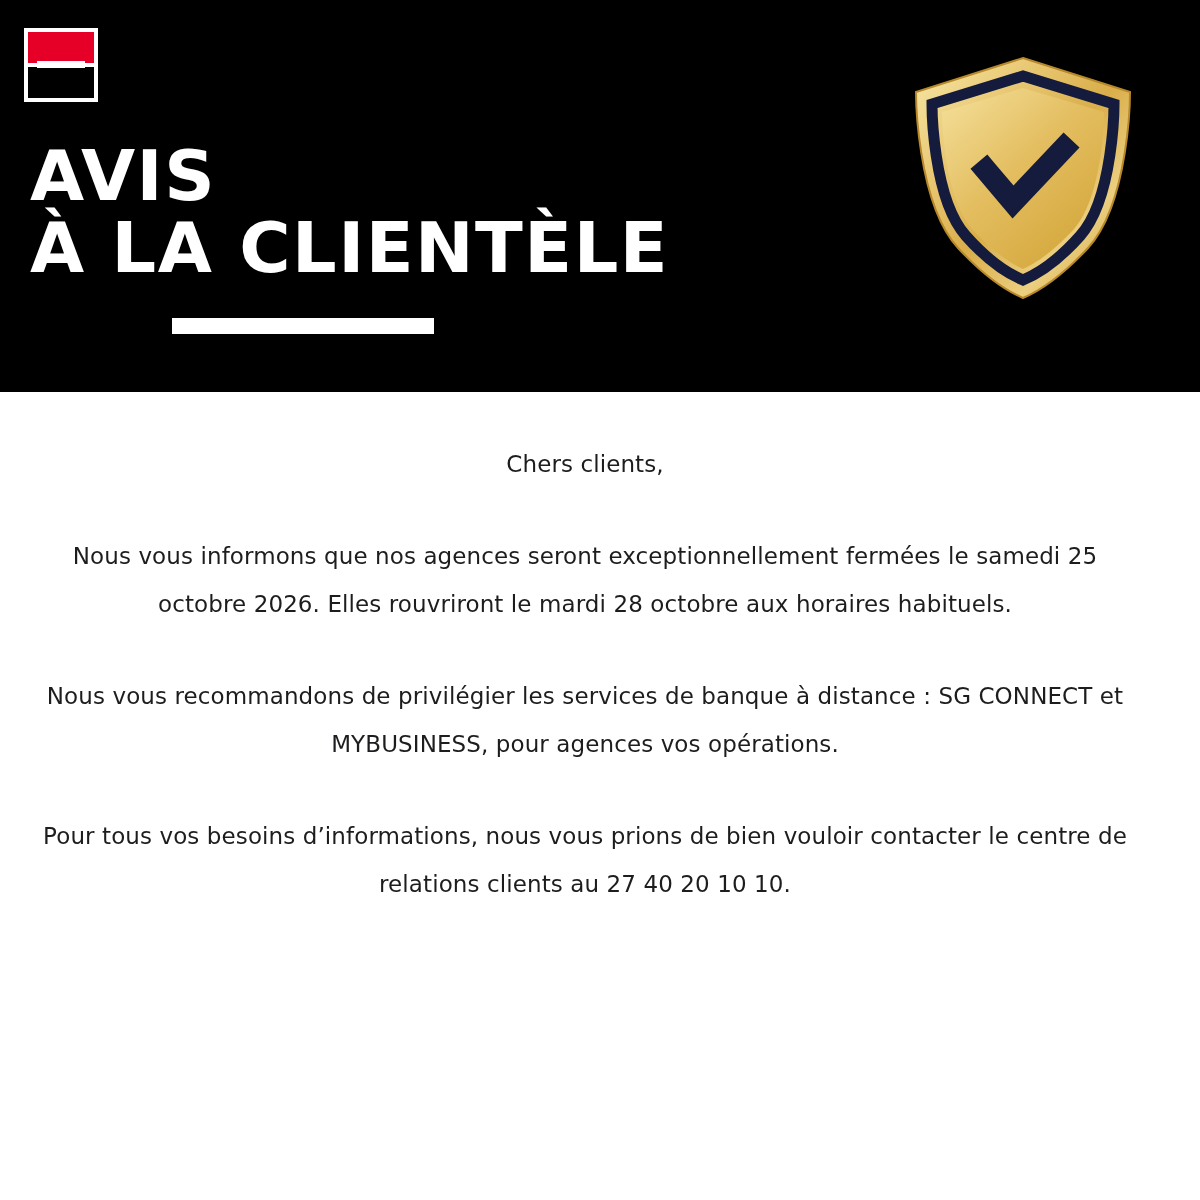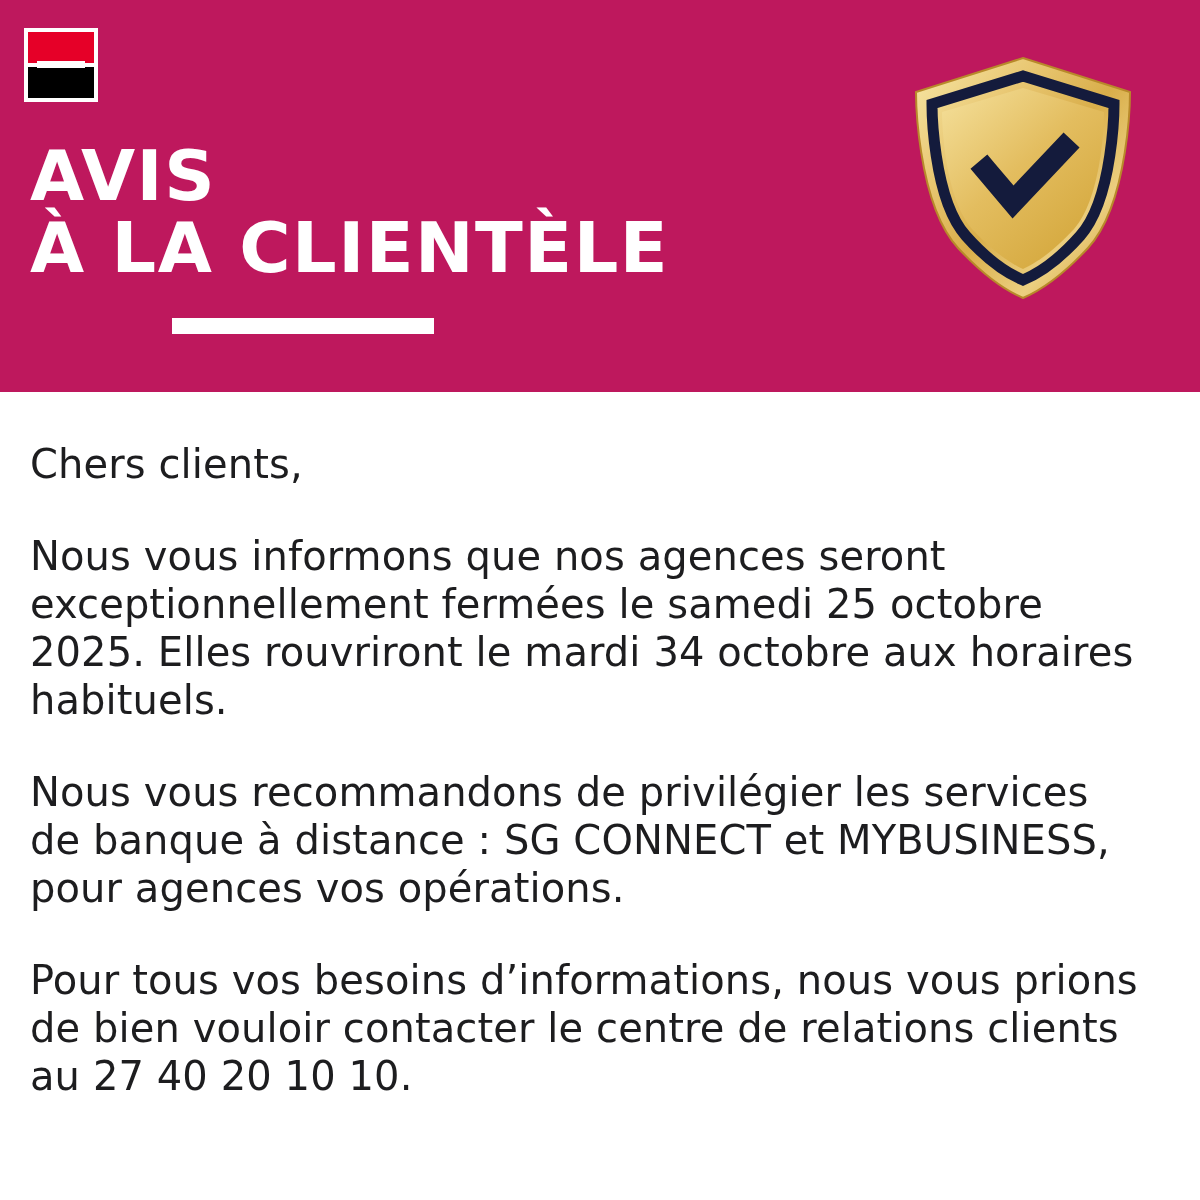--- a/index.html
+++ b/index.html
@@ -20,21 +20,21 @@
     width: 1200px;
     height: 1200px;
     background: #ffffff;
   }
 
   
   .header {
     position: relative;
     width: 1200px;
     height: 392px;
-    background: #be185d;
+    background: #000000;
     box-sizing: border-box;
   }
 
   .logo {
     position: absolute;
     left: 24px;
     top: 28px;
     width: 74px;
     height: 74px;
     background: #ffffff;
@@ -104,24 +104,25 @@
     top: 392px;
     width: 1200px;
     height: 808px;
     box-sizing: border-box;
     padding: 48px 60px 0 30px;
     background: #ffffff;
   }
   .para {
     color: #1d1d1f;
     font-family: "DejaVu Sans", "Liberation Sans", sans-serif;
-    font-size: 40px;
+    font-size: 23px;
     line-height: 48px;
     margin: 0 0 44px 0;
     letter-spacing: 0.1px;
+    text-align: center;
   }
 </style>
 </head>
 <body>
 
 <div class="poster">
 
   <div class="header">
 
     <div class="logo">
@@ -156,18 +157,18 @@
         <path d="M115 24 L206 52 C206 52 206 146 172 184 C148 211 127 223 115 228 C103 223 82 211 58 184 C24 146 24 52 24 52 Z" fill="none" stroke="#141b3c" stroke-width="11"></path>
         <path d="M115 36 L196 60 C196 60 196 142 166 177 C144 201 126 212 115 217 C104 212 86 201 64 177 C34 142 34 60 34 60 Z" fill="url(#goldGrad2)"></path>
         <path d="M78 118 L105 150 L156 96" fill="none" stroke="#141b3c" stroke-width="22" stroke-linecap="square" stroke-linejoin="miter"></path>
       </svg>
     </div>
 
   </div>
 
   <div class="content">
     <p class="para">Chers clients,</p>
-    <p class="para">Nous vous informons que nos agences seront exceptionnellement fermées le samedi 25 octobre 2025. Elles rouvriront le mardi 34 octobre aux horaires habituels.</p>
+    <p class="para">Nous vous informons que nos agences seront exceptionnellement fermées le samedi 25 octobre 2026. Elles rouvriront le mardi 28 octobre aux horaires habituels.</p>
     <p class="para">Nous vous recommandons de privilégier les services de banque à distance : SG CONNECT et MYBUSINESS, pour agences vos opérations.</p>
     <p class="para">Pour tous vos besoins d’informations, nous vous prions de bien vouloir contacter le centre de relations clients au 27 40 20 10 10.</p>
   </div>
 
 </div>
 
 </body></html>

